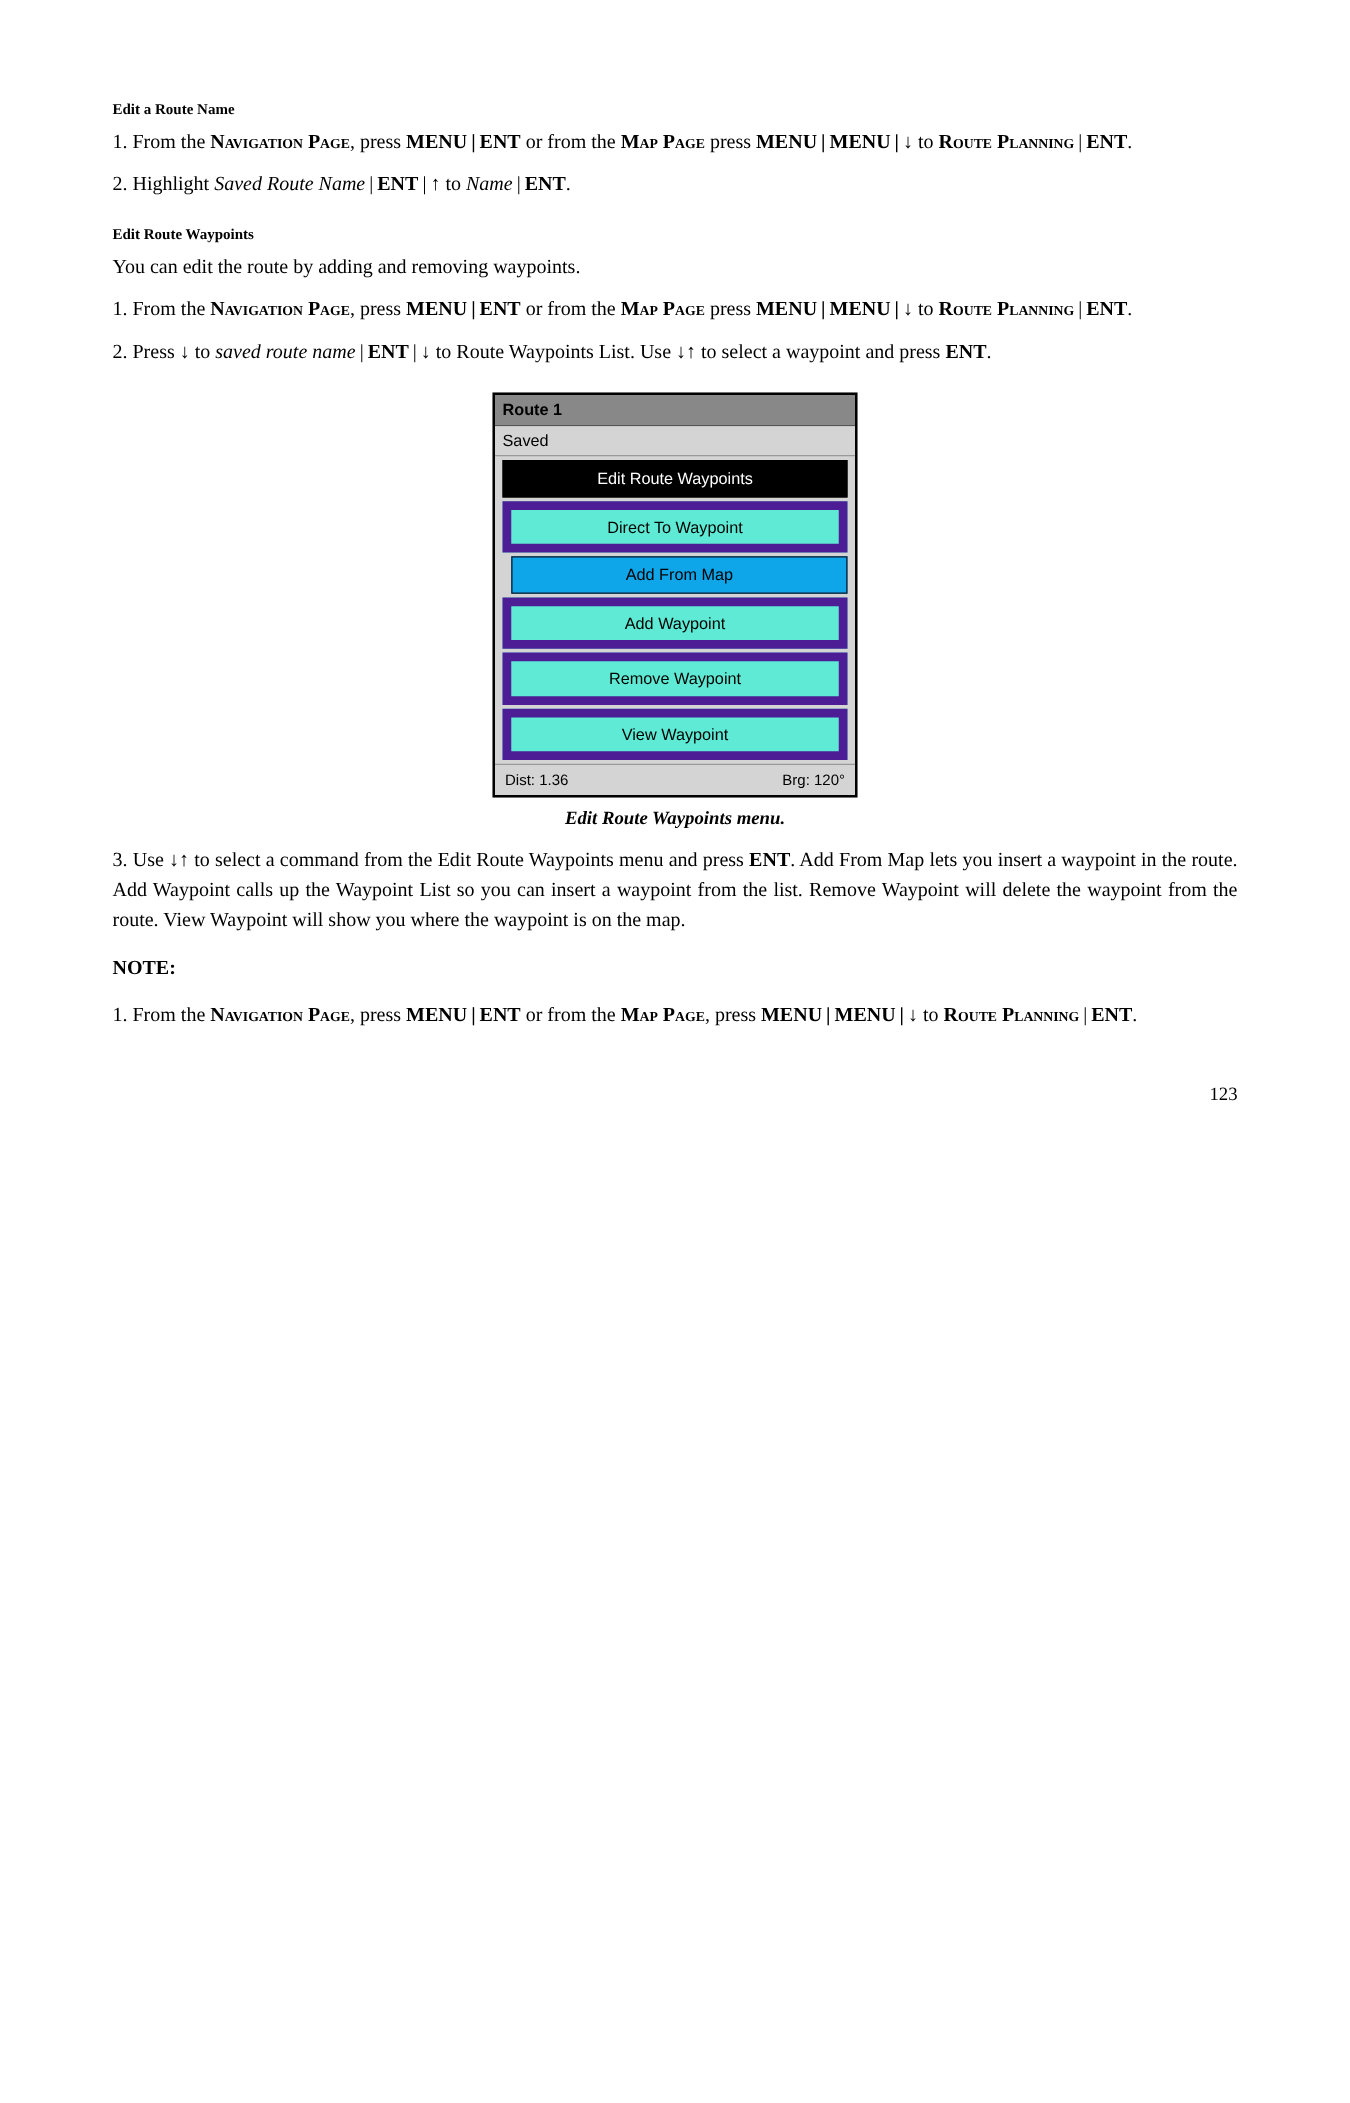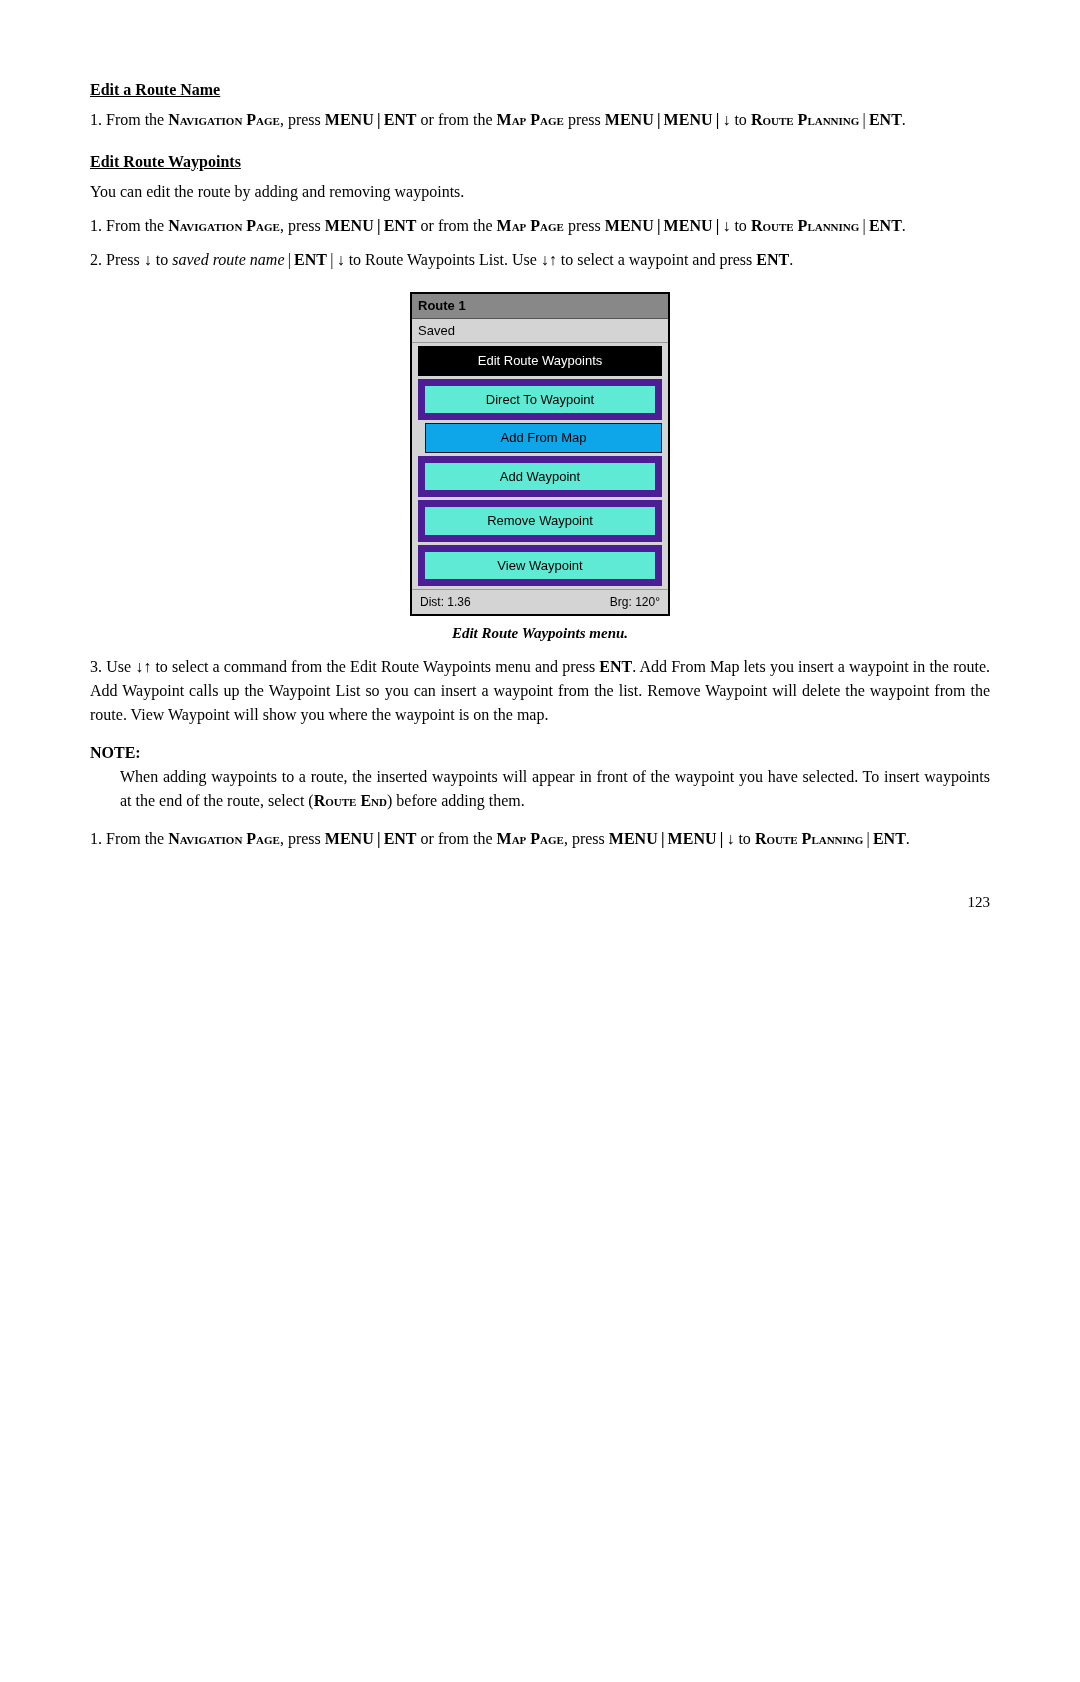--- a/index.html
+++ b/index.html
@@ -18,25 +18,24 @@
       min-height: 1682px;
       padding: 60px 90px 60px 90px;
     }
 
     .content {
       max-width: 900px;
       margin: 0 auto;
     }
 
     h2 {
-      font-size: 16px;
+      font-size: 12px;
       font-weight: bold;
       margin-bottom: 6px;
       margin-top: 18px;
-      text-decoration: underline;
     }
 
     p {
       margin-bottom: 10px;
       text-align: justify;
     }
 
     .small-caps {
       font-variant: small-caps;
       font-weight: bold;
@@ -44,21 +43,21 @@
 
     .menu-container {
       display: flex;
       flex-direction: column;
       align-items: center;
       margin: 20px 0 10px 0;
     }
 
     .menu-box {
       border: 2px solid #000;
-      width: 260px;
+      width: 292px;
       background: #d4d4d4;
       font-family: Arial, Helvetica, sans-serif;
       font-size: 13px;
     }
 
     .menu-header {
       background: #888888;
       color: #000;
       padding: 2px 6px;
       font-weight: bold;
@@ -139,20 +138,23 @@
 
 <div class="content">
 
   <h2>Edit a Route Name</h2>
 
   <p>
     1. From the <span class="small-caps">Navigation Page</span>, press <strong>MENU | ENT</strong> or from the <span class="small-caps">Map Page</span>
     press <strong>MENU | MENU | ↓</strong> to <span class="small-caps">Route Planning</span> | <strong>ENT</strong>.
   </p>
 
+  <p>
+    2. Highlight <em>Saved Route Name</em> | <strong>ENT</strong> | ↑ to <em>Name</em> | <strong>ENT</strong>.
+  </p>
 
 
   <h2>Edit Route Waypoints</h2>
 
   <p>You can edit the route by adding and removing waypoints.</p>
 
   <p>
     1. From the <span class="small-caps">Navigation Page</span>, press <strong>MENU | ENT</strong> or from the <span class="small-caps">Map Page</span>
     press <strong>MENU | MENU | ↓</strong> to <span class="small-caps">Route Planning</span> | <strong>ENT</strong>.
   </p>
@@ -180,23 +182,20 @@
     </div>
     <div class="menu-caption">Edit Route Waypoints menu.</div>
   </div>
 
   <p>
     3. Use ↓↑ to select a command from the Edit Route Waypoints menu and press <strong>ENT</strong>. Add From Map lets you insert a waypoint in the route. Add Waypoint calls up the Waypoint List so you can insert a waypoint from the list. Remove Waypoint will delete the waypoint from the route. View Waypoint will show you where the waypoint is on the map.
   </p>
 
   <div class="note-section">
     <span class="note-label">NOTE:</span>
-    <div class="note-indent">
-      When adding waypoints to a route, the inserted waypoints will appear in front of the waypoint you have selected. To insert waypoints at the end of the route, select (<span class="small-caps">Route End</span>) before adding them.
-    </div>
   </div>
 
 
   <p>
     1. From the <span class="small-caps">Navigation Page</span>, press <strong>MENU | ENT</strong> or from the <span class="small-caps">Map Page</span>,
     press <strong>MENU | MENU | ↓</strong> to <span class="small-caps">Route Planning</span> | <strong>ENT</strong>.
   </p>
 
   <div class="page-number">123</div>
 

